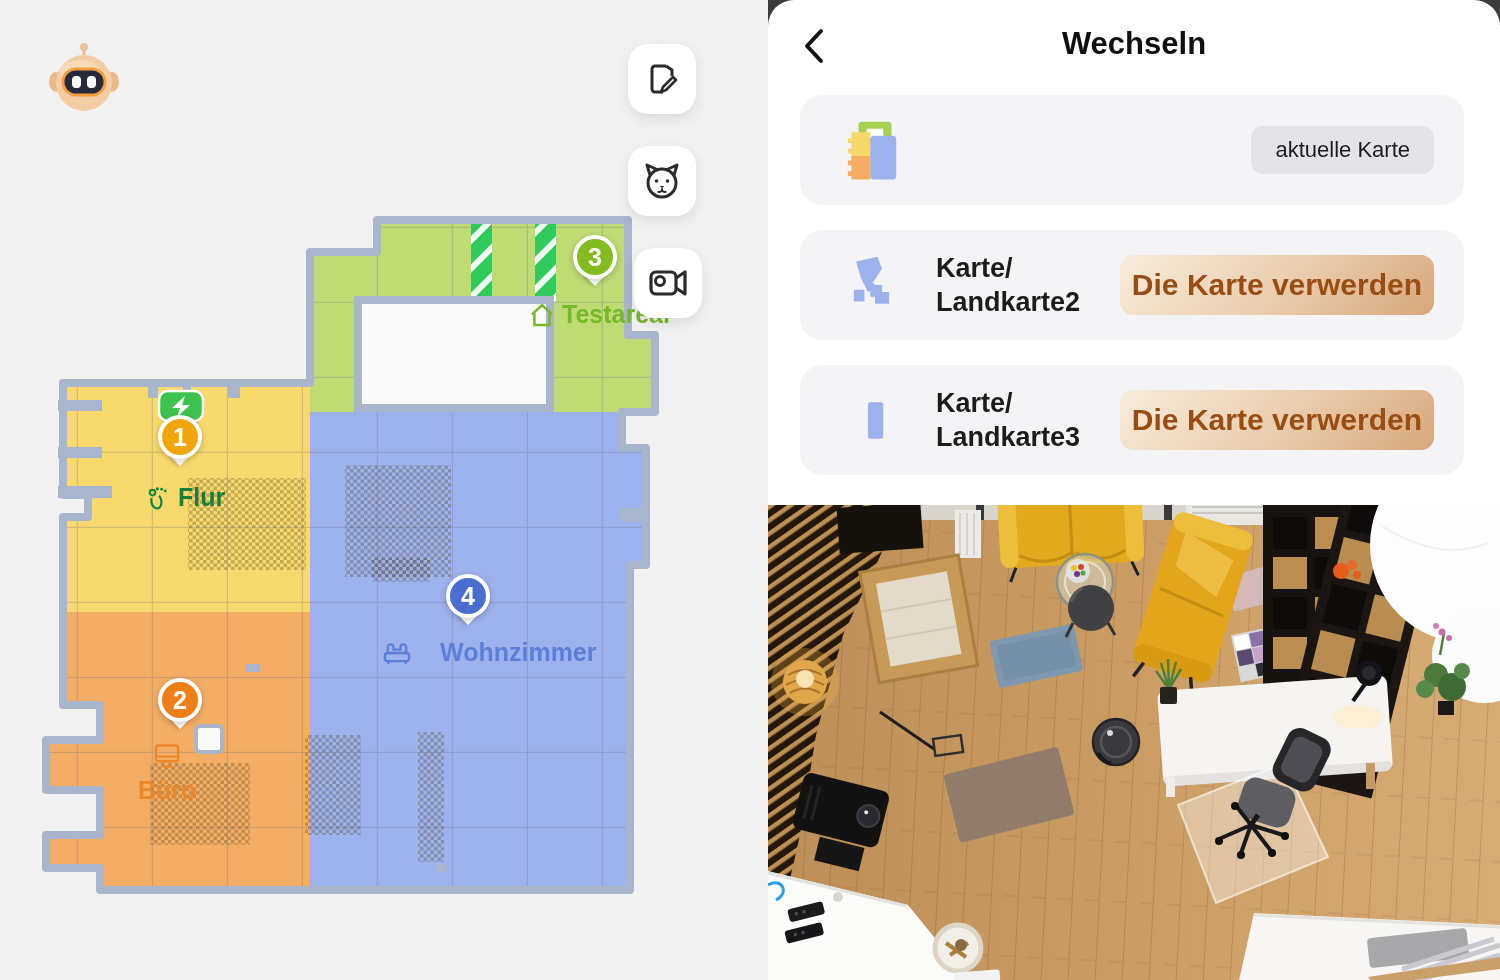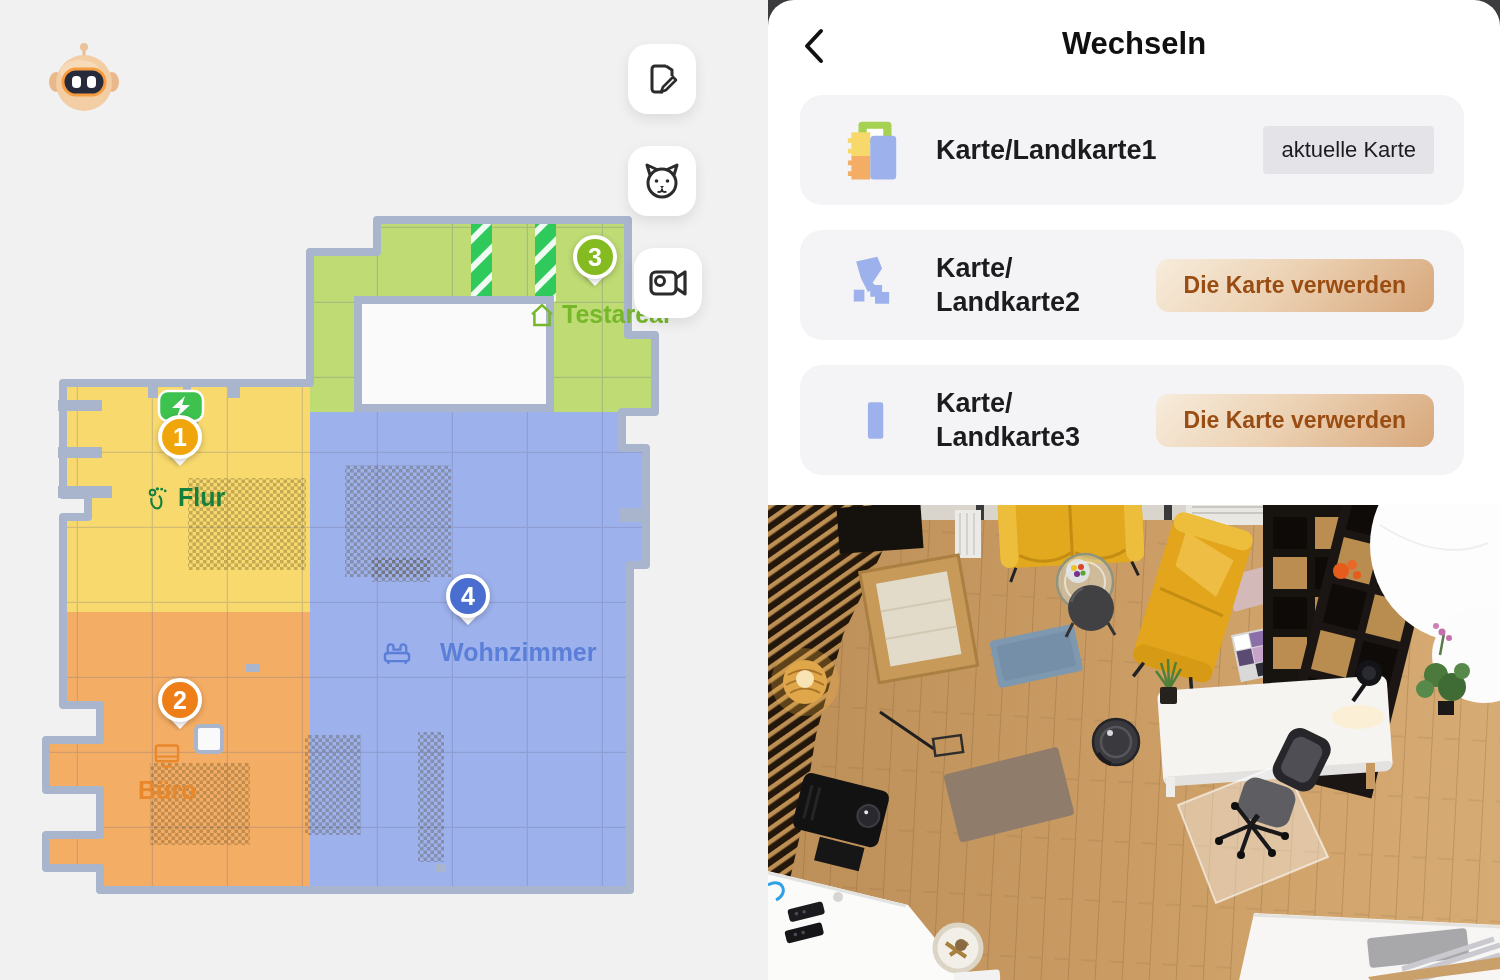--- a/index.html
+++ b/index.html
@@ -36,25 +36,25 @@
   .back-btn { position:absolute; left:24px; top:24px; width:44px; height:44px; background:none;
     border:none; cursor:pointer; display:flex; align-items:center; justify-content:center; }
   .sheet-title { position:absolute; left:0; right:0; top:26px; text-align:center;
     font-size:31px; font-weight:700; color:#101010; }
 
   .map-card { position:absolute; left:32px; width:664px; height:110px; background:#f4f4f6;
     border-radius:22px; display:flex; align-items:center; padding:0 30px 0 42px; cursor:pointer; }
   .card-thumb { width:66px; height:66px; flex:0 0 auto; display:flex; align-items:center; justify-content:center; }
   .card-name { margin-left:28px; font-size:27px; font-weight:700; color:#1c1c1e; line-height:34px; }
   .card-badge { margin-left:auto; background:#e4e3e8; color:#1c1c1e; font-size:22px;
-    padding:11px 18px; border-radius:4px; white-space:nowrap; }
+    padding:11px 24px; border-radius:12px; white-space:nowrap; }
   .card-action { margin-left:auto; border:none; cursor:pointer;
     background:linear-gradient(135deg,#f7ecdc 0%,#ecd2b4 45%,#d7a77b 100%);
-    color:#9a4d12; font-size:23px; font-weight:600; font-family:"Liberation Sans",sans-serif;
-    padding:13px 28px; border-radius:13px; white-space:nowrap; }
+    color:#9a4d12; font-size:30px; font-weight:600; font-family:"Liberation Sans",sans-serif;
+    padding:13px 12px; border-radius:13px; white-space:nowrap; }
 
   .photo { position:absolute; left:0; top:505px; width:732px; height:475px; overflow:hidden; background:#c79a63; }
 </style>
 </head>
 <body>
 
 <div id="app">
 
   <div class="left-pane">
 
@@ -242,24 +242,20 @@
       <div class="map-card" style="top:95px;">
         <div class="card-thumb">
           <svg width="66" height="66" viewBox="0 0 56 56">
             <rect x="14" y="4" width="28" height="18" rx="3" fill="#a6d153"></rect>
             <rect x="21" y="10" width="14" height="9" fill="#ffffff"></rect>
             <path d="M8,13 h16 v22 h-16 v-4 h-3 v-4 h3 v-5 h-3 v-4 h3 Z" fill="#f6d86b"></path>
             <path d="M8,33 h16 v20 h-16 v-3 h-3 v-4 h3 v-5 h-3 v-4 h3 Z" fill="#f4ad64"></path>
             <rect x="24" y="16" width="22" height="37" rx="3" fill="#9db1ec"></rect>
           </svg>
         </div>
-        <div class="card-name">
-          <div>Karte/Landkarte1</div>
-          <div></div>
-        </div>
         <div class="card-badge">aktuelle Karte</div>
       </div>
 
       <div class="map-card" style="top:230px;">
         <div class="card-thumb">
           <svg width="66" height="66" viewBox="0 0 56 56">
             <path d="M12,8 L30,4 L34,14 L26,26 L30,30 L22,34 L16,22 Z" fill="#9db1ec"></path>
             <path d="M26,28 h8 v6 h6 v10 h-12 v-6 h-4 v-6 h2 Z" fill="#9db1ec"></path>
             <rect x="10" y="32" width="9" height="10" fill="#9db1ec"></rect>
           </svg>

